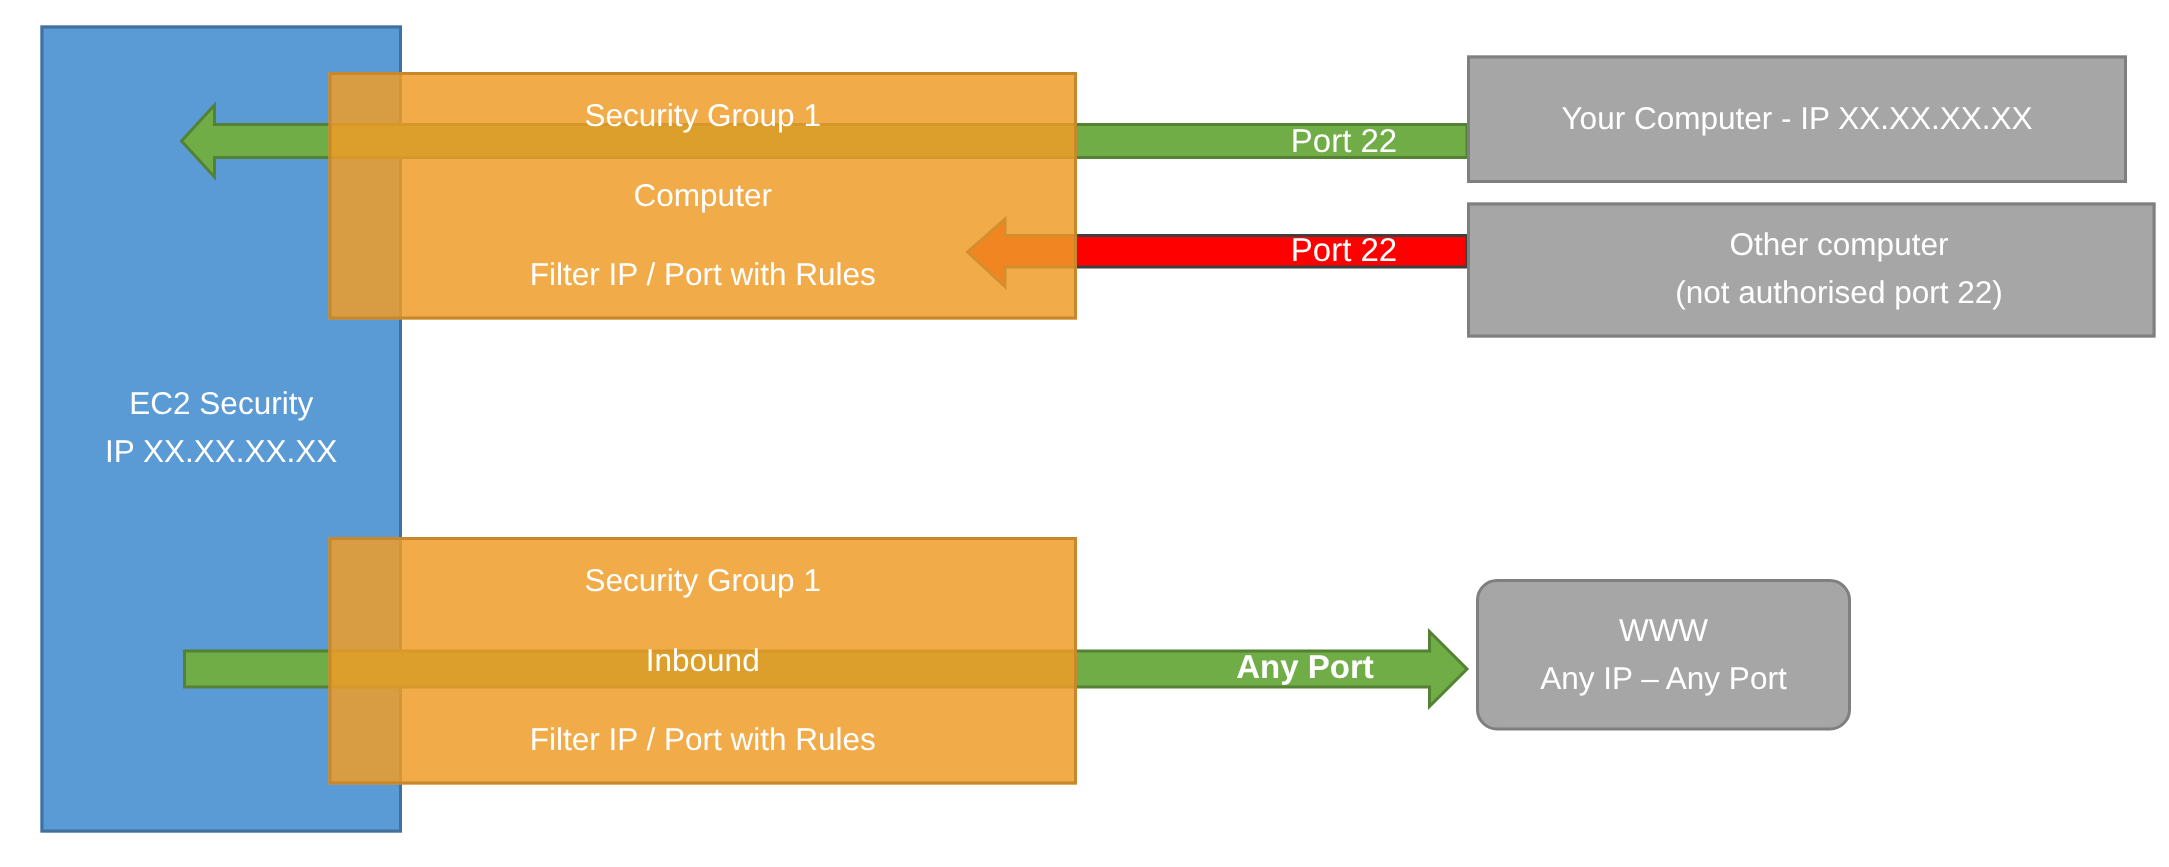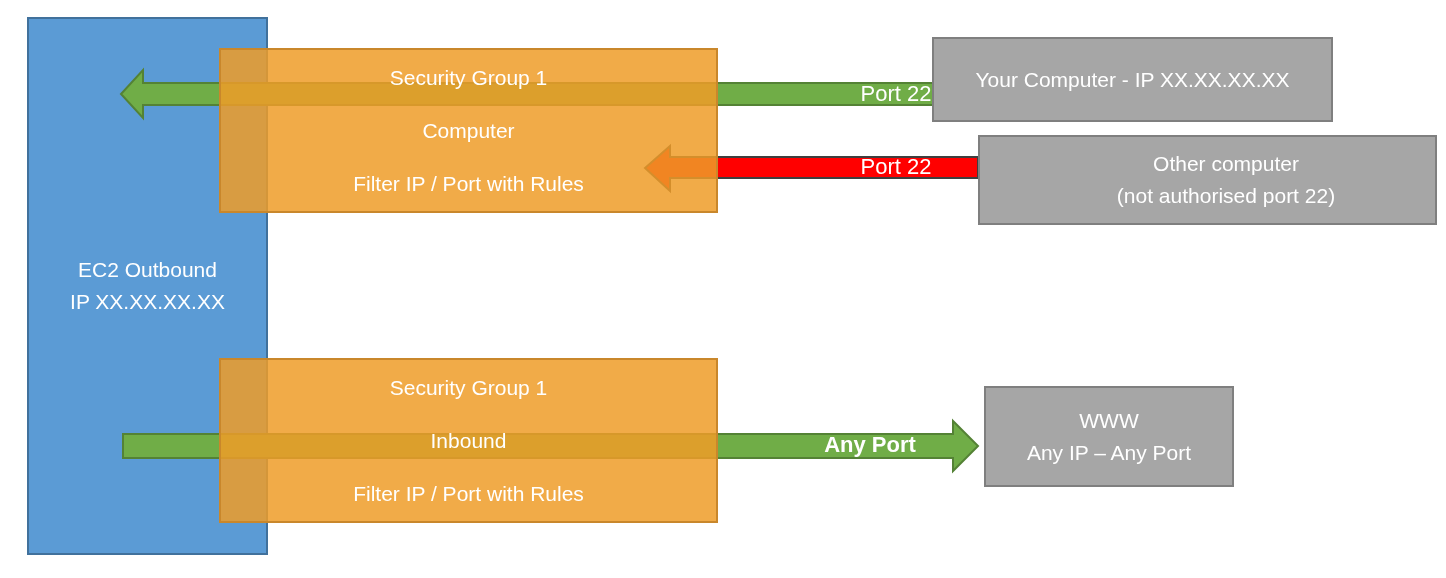--- a/index.html
+++ b/index.html
@@ -55,23 +55,23 @@
     gap: 20px;
   }
   .sg-inbound  { top: 48px; }
   .sg-outbound { top: 358px; }
 
   .gray-box {
     background: #A6A6A6;
     border: 2px solid #7F7F7F;
     z-index: 4;
   }
-  .your-computer  { left: 932px; top: 37px;  width: 401px; height: 85px; }
+  .your-computer  { left: 978px; top: 37px;  width: 440px; height: 85px; }
   .other-computer { left: 978px; top: 135px; width: 459px; height: 90px; padding-left: 37px; }
-  .www-box        { left: 984px; top: 386px; width: 250px; height: 101px; }
+  .www-box        { left: 984px; top: 386px; width: 250px; height: 101px; border-radius: 14px; }
 
   .arrow-label {
     position: absolute;
     color: #ffffff;
     font-size: 22px;
     line-height: 32px;
     width: 140px;
     text-align: center;
     white-space: nowrap;
     z-index: 5;
@@ -79,21 +79,21 @@
   .label-port22-green { left: 826px; top: 78px; }
   .label-port22-red   { left: 826px; top: 151px; }
   .label-anyport      { left: 800px; top: 429px; font-weight: bold; }
 </style>
 </head>
 <body>
 
 <div class="canvas">
 
   <div class="node ec2-box">
-    <div class="line">EC2 Outbound</div>
+    <div class="line">EC2 Security</div>
     <div class="line">IP XX.XX.XX.XX</div>
   </div>
 
   <svg class="arrow-layer" width="1446" height="578" viewBox="0 0 1446 578" xmlns="http://www.w3.org/2000/svg">
     <polygon class="green-arrow" points="978,83 143,83 143,70 121,94 143,118 143,105 978,105" fill="#70AD47"></polygon>
     <polygon class="red-arrow" points="978,157 670,157 670,146 645,168 670,191 670,178 978,178" fill="#FF0000"></polygon>
     <polygon class="green-arrow" points="123,434 953,434 953,421 978,446 953,471 953,458 123,458" fill="#70AD47"></polygon>
   </svg>
 
   <div class="node sg-box sg-inbound">

